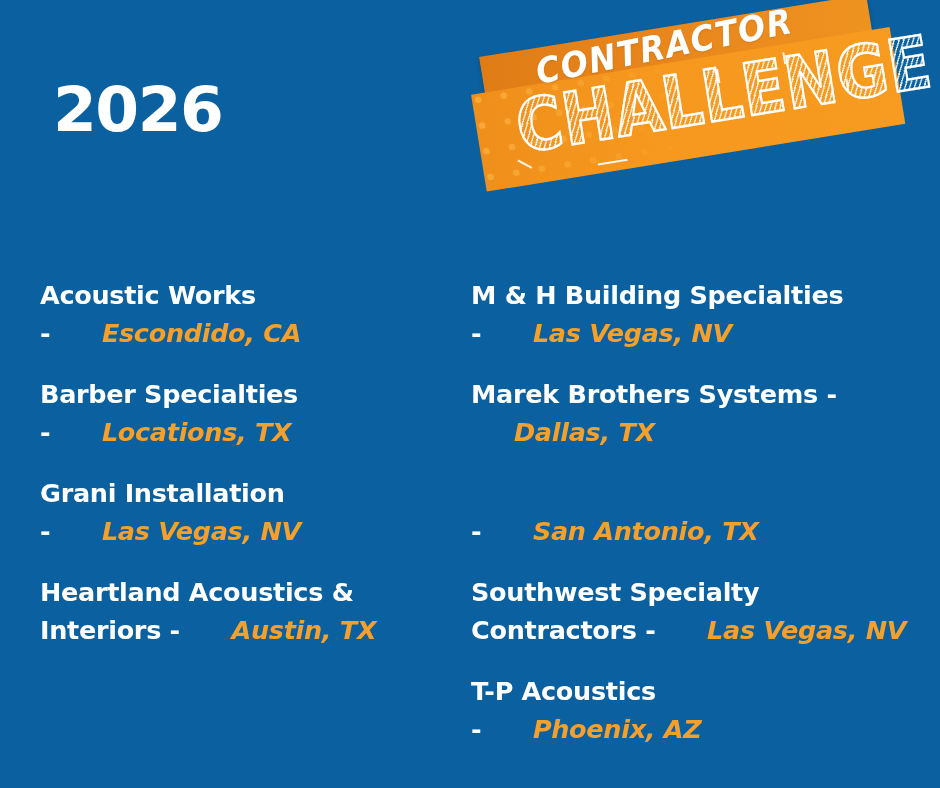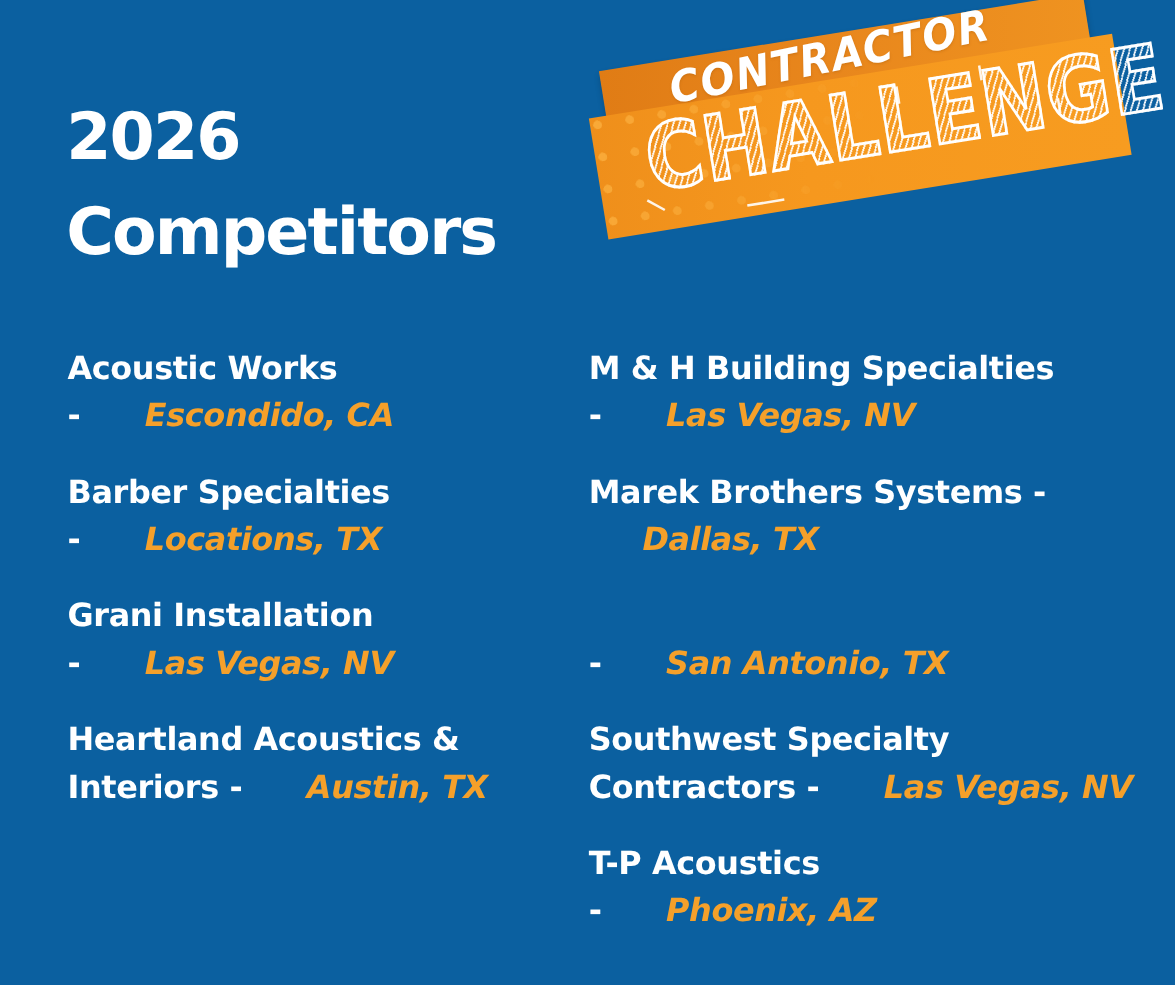--- a/index.html
+++ b/index.html
@@ -25,21 +25,21 @@
     position: absolute;
     left: 53px;
     top: 72px;
     width: 470px;
   }
   .title-line {
     display: block;
     color: #ffffff;
     font-family: "DejaVu Sans", sans-serif;
     font-weight: bold;
-    font-size: 52px;
+    font-size: 63px;
     line-height: 76px;
     letter-spacing: -1.5px;
   }
 
   
   #badge {
     position: absolute;
     left: 470px;
     top: 8px;
     width: 440px;
@@ -140,21 +140,21 @@
     position: absolute;
     left: 0;
     top: 276px;
     width: 940px;
     height: 512px;
   }
   .column {
     position: absolute;
     top: 0;
   }
-  #col-left  { left: 54px;  width: 400px; }
+  #col-left  { left: 40px;  width: 400px; }
   #col-right { left: 471px; width: 460px; }
 
   .entry {
     margin-bottom: 23px;
   }
   .entry-text {
     color: #ffffff;
     font-family: "DejaVu Sans", sans-serif;
     font-weight: bold;
     font-size: 25.5px;
@@ -168,21 +168,20 @@
     margin-left: 43px;
   }
 </style>
 </head>
 <body>
 
 <div id="poster">
 
   <div id="title-block">
     <span class="title-line">2026</span>
-    <span class="title-line">Competitors</span>
   </div>
 
   <div id="badge">
     <div class="badge-rotor">
       <div class="ribbon-top"></div>
       <div class="ribbon-main">
         <div class="halftone"></div>
       </div>
       <div class="badge-word-contractor">CONTRACTOR</div>
       <div class="badge-word-challenge">CHALLENGE</div>

